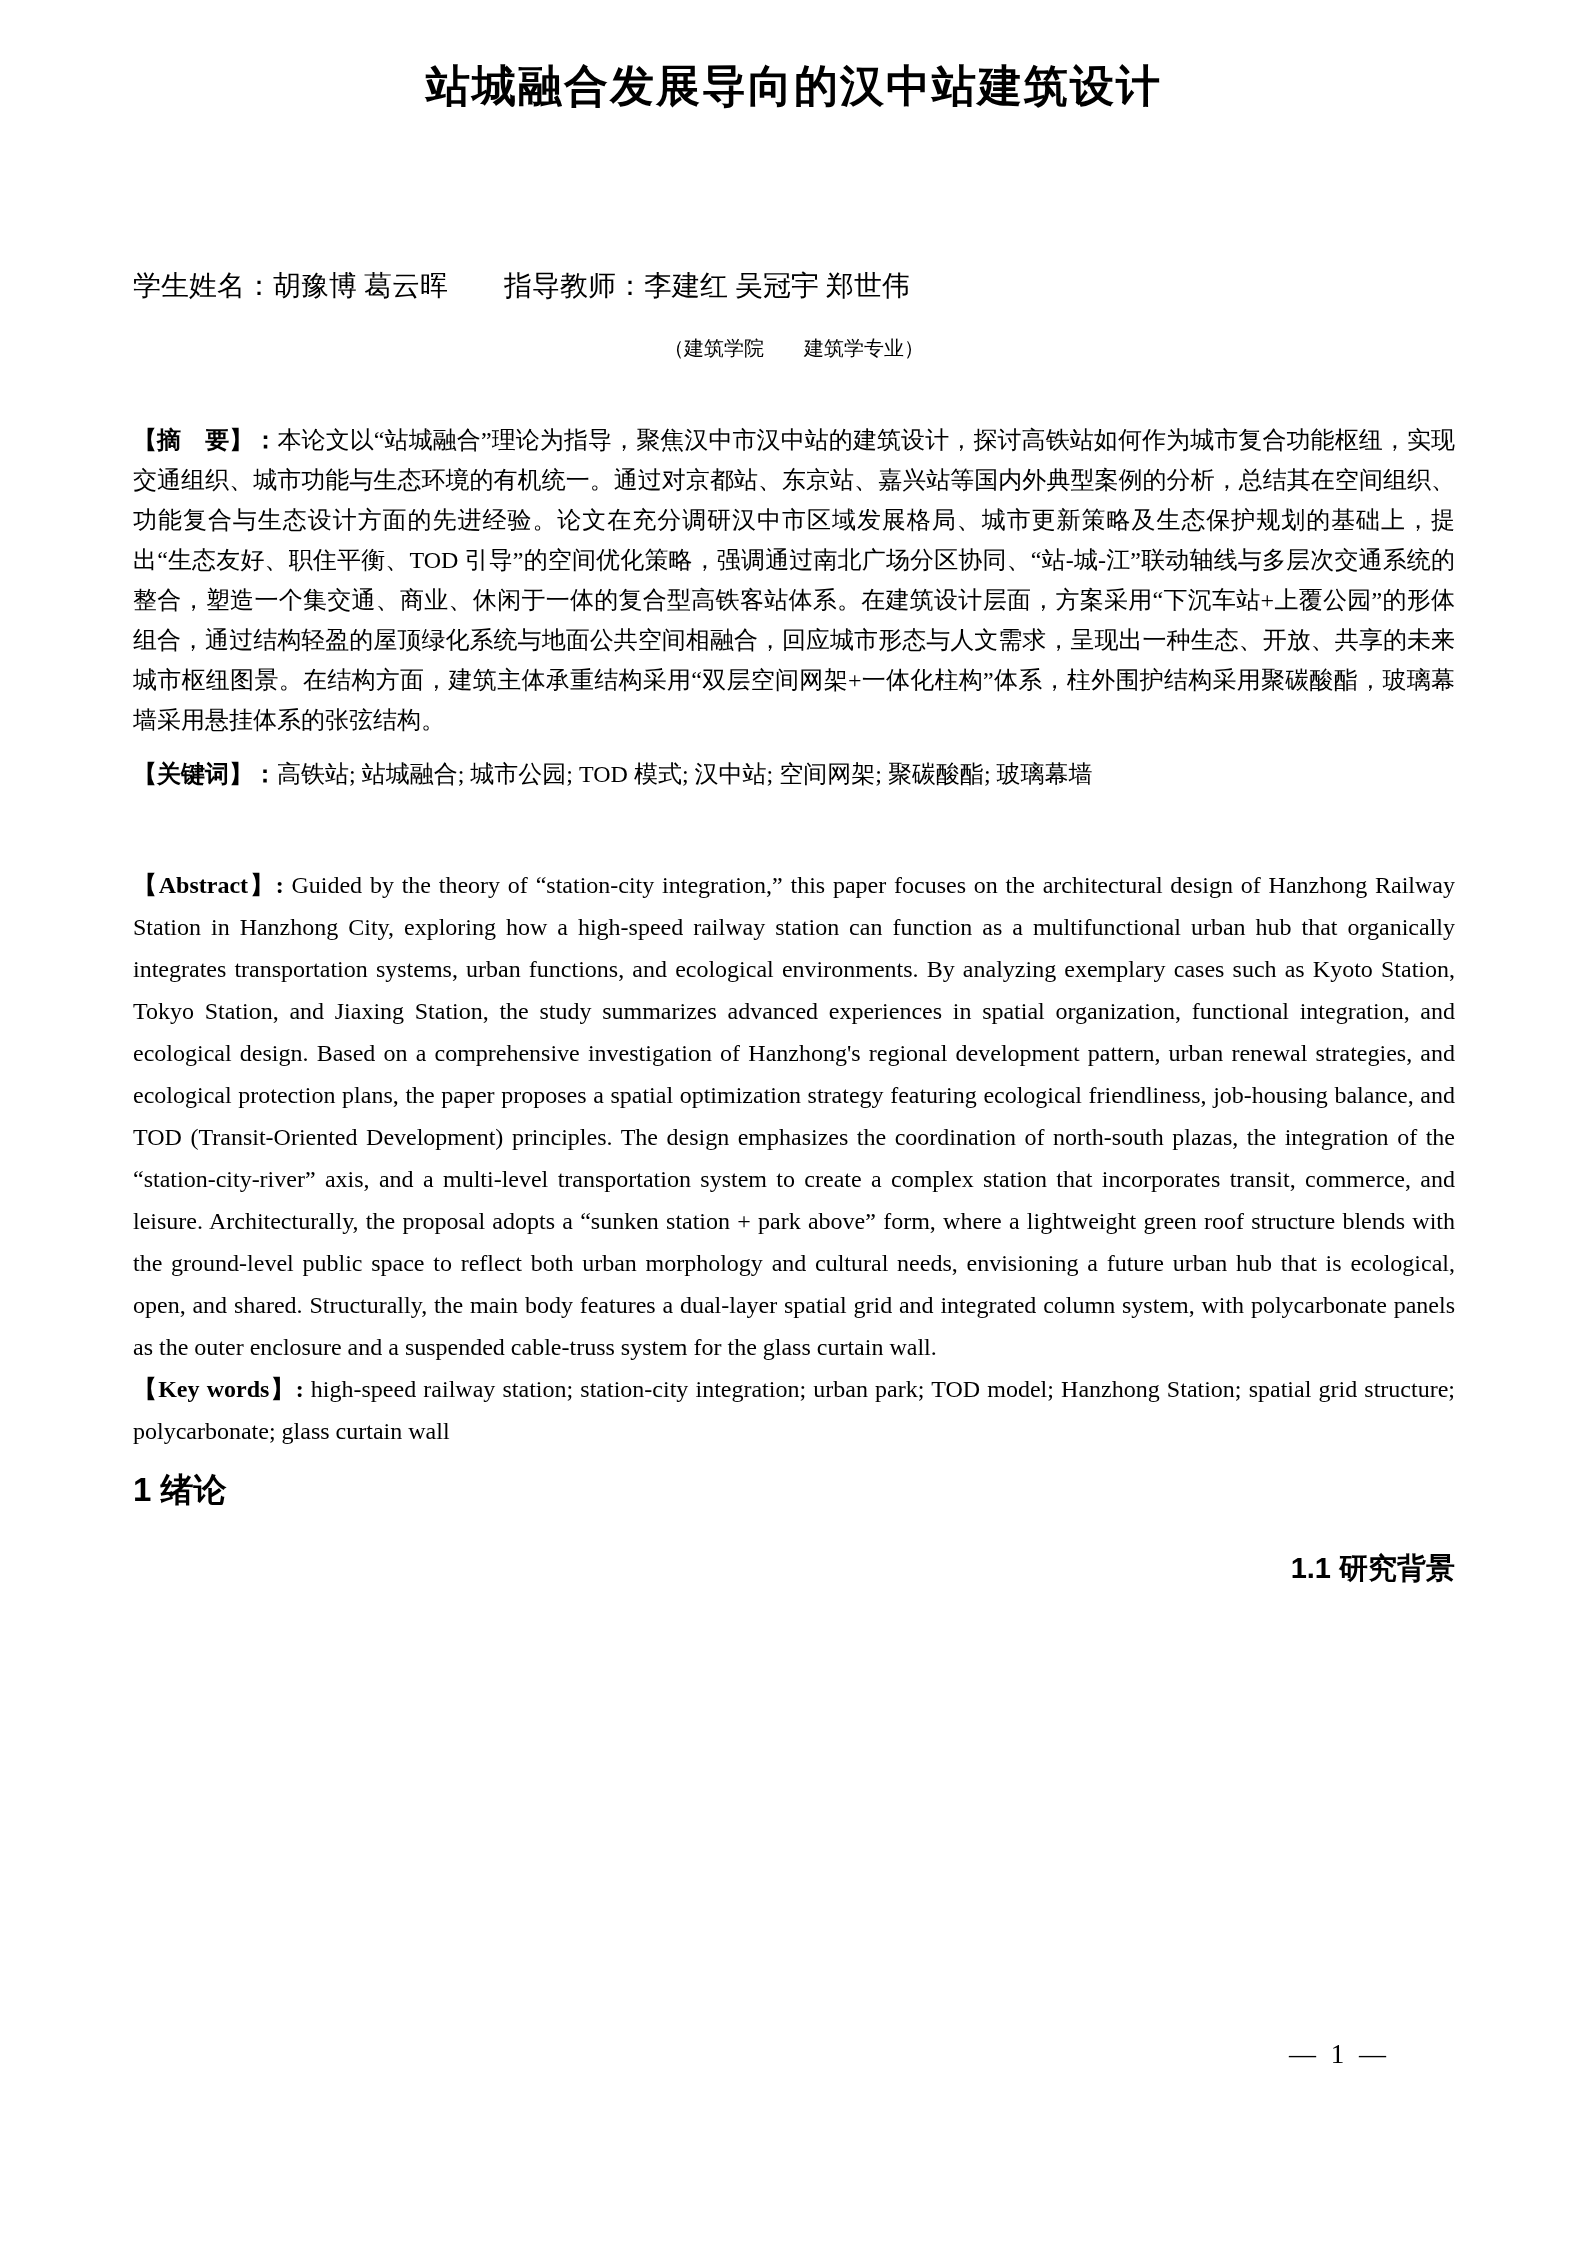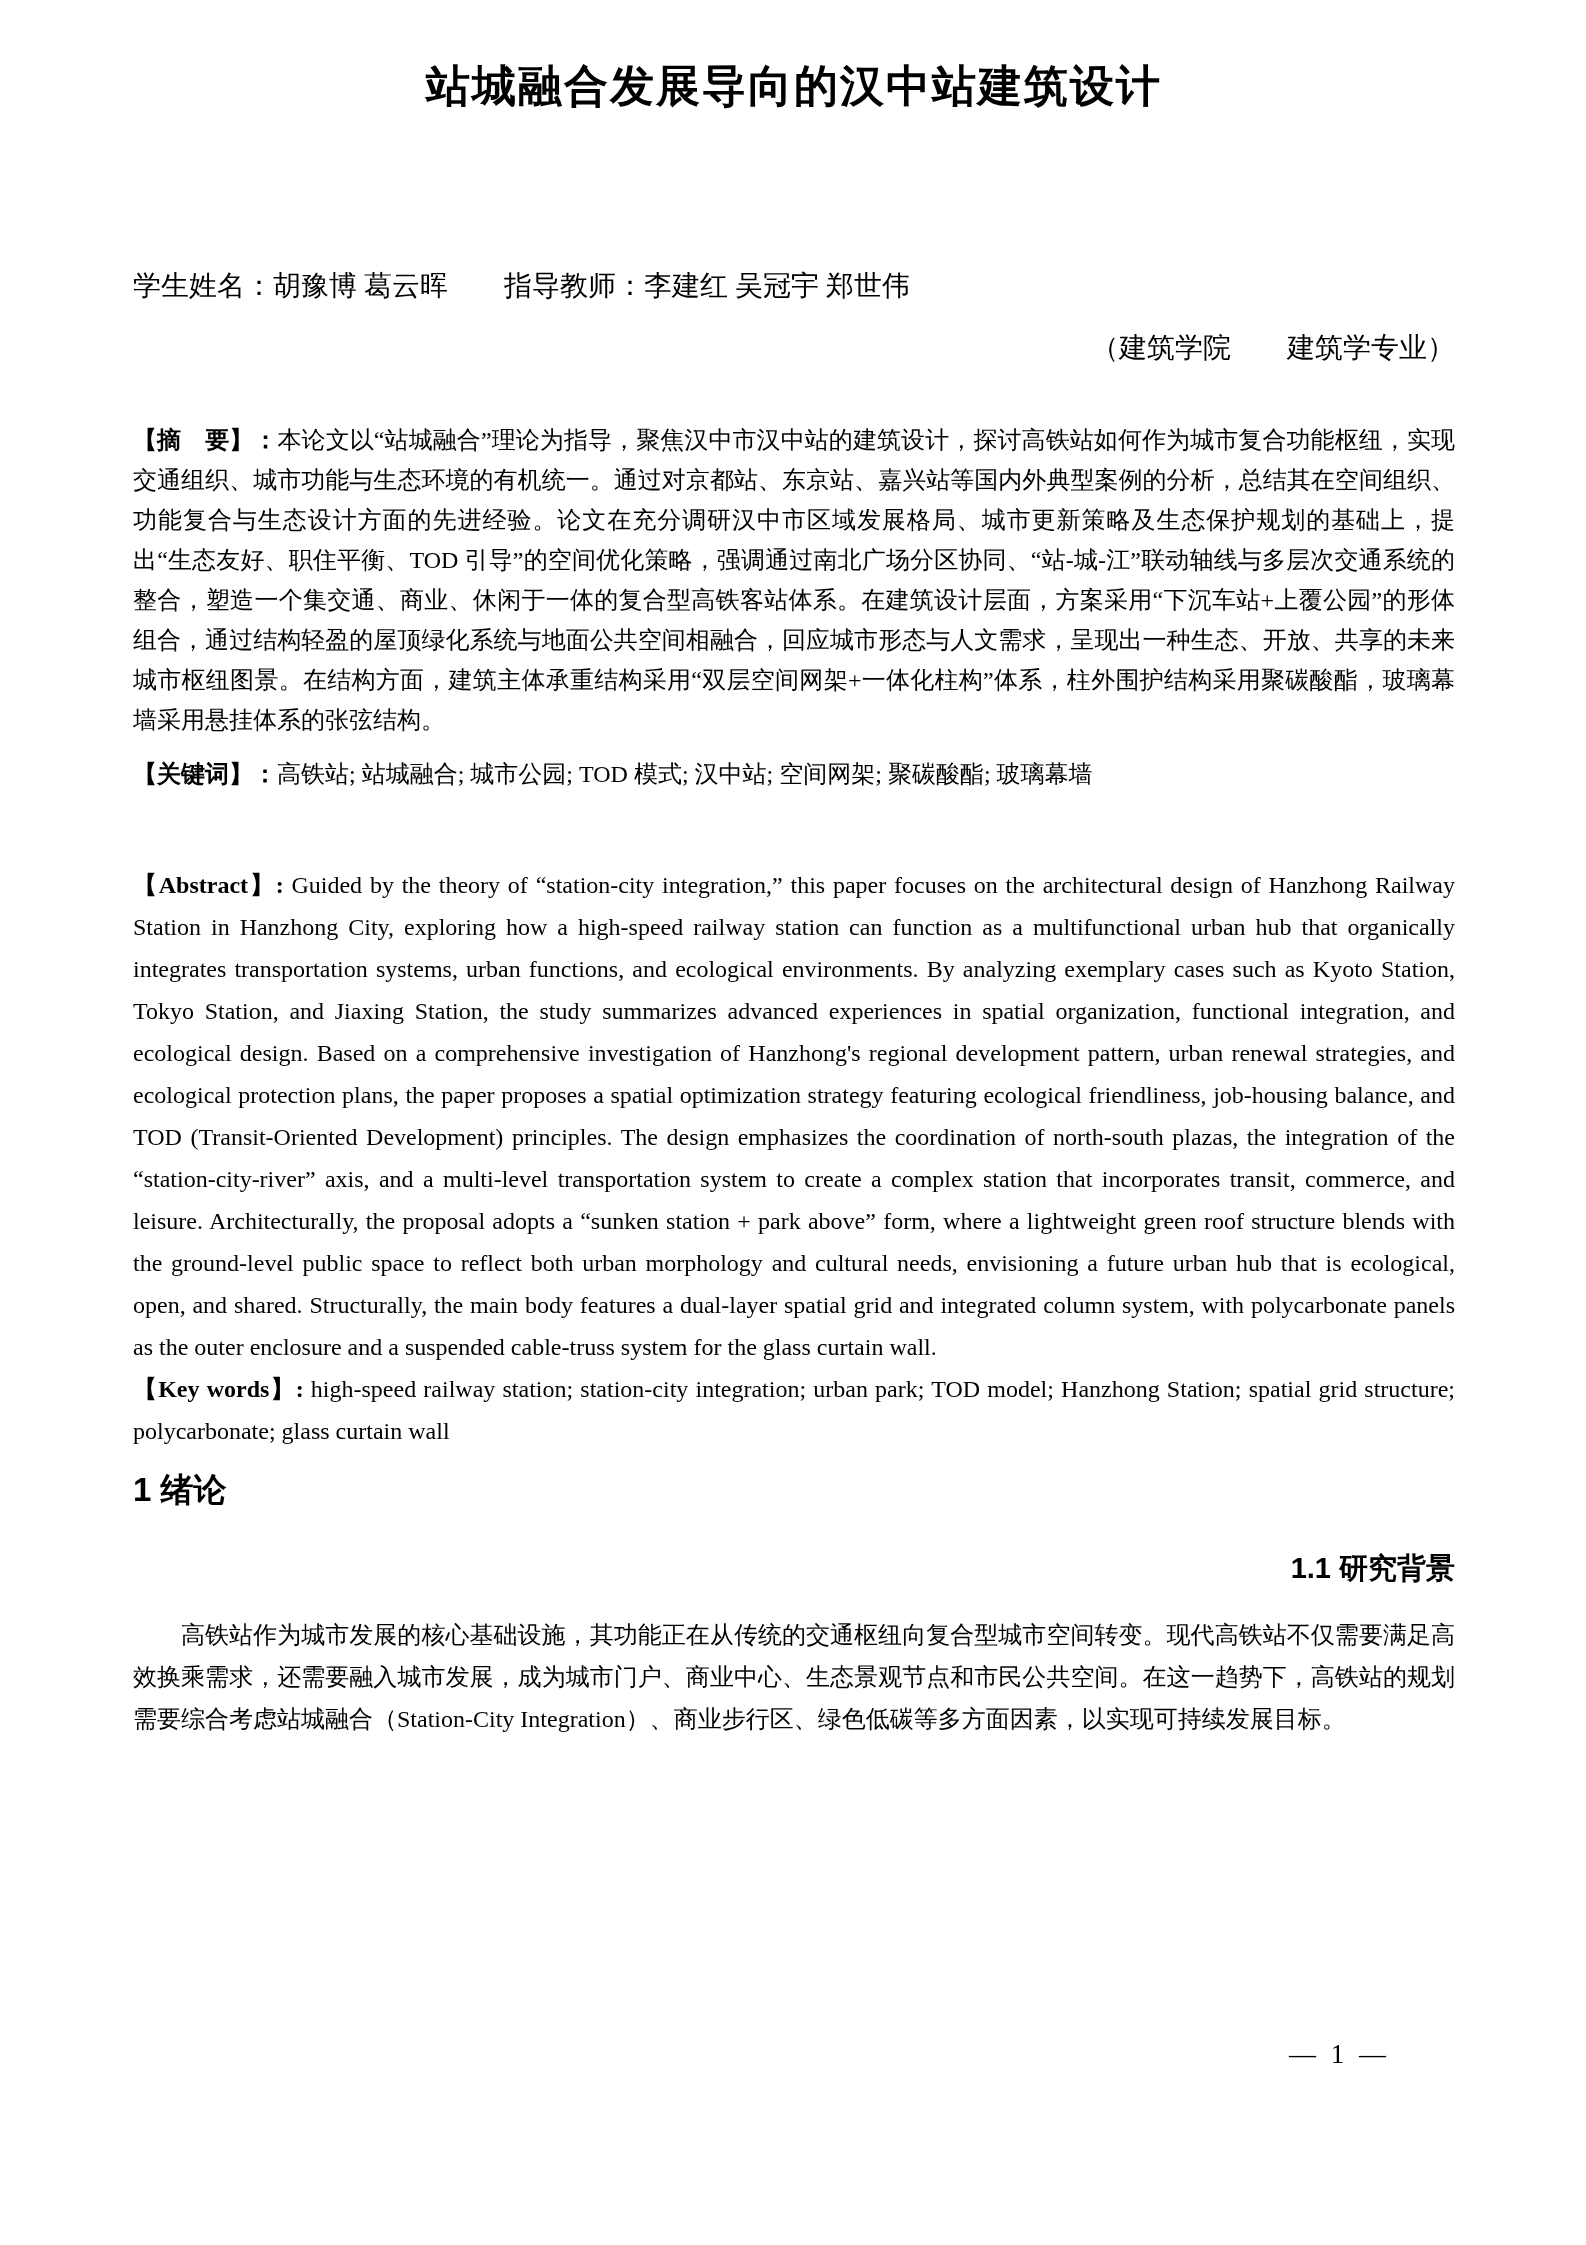--- a/index.html
+++ b/index.html
@@ -34,22 +34,22 @@
     letter-spacing: 2px;
   }
   .authors-line {
     margin: 155px 0 12px 0;
     text-align: left;
     font-size: 28px;
     line-height: 36px;
   }
   .affiliation-line {
     margin: 26px 0 0 0;
-    text-align: right;
-    font-size: 28px;
+    text-align: center;
+    font-size: 20px;
     line-height: 36px;
   }
   .abstract-cn {
     margin: 54px 0 0 0;
     font-size: 24px;
     line-height: 40px;
     text-align: justify;
   }
   .keywords-cn {
     margin: 14px 0 0 0;
@@ -135,17 +135,16 @@
 
   <p class="keywords-en">
     <span class="label-bold">【Key words】:</span><span> high-speed railway station; station-city integration; urban park; TOD model; Hanzhong Station; spatial grid structure; polycarbonate; glass curtain wall</span>
   </p>
 
   <h2 class="h1-heading">1 绪论</h2>
 
   <h3 class="h2-heading">1.1 研究背景</h3>
 
 
-  <p class="body-para">高铁站作为城市发展的核心基础设施，其功能正在从传统的交通枢纽向复合型城市空间转变。现代高铁站不仅需要满足高效换乘需求，还需要融入城市发展，成为城市门户、商业中心、生态景观节点和市民公共空间。在这一趋势下，高铁站的规划需要综合考虑站城融合（Station-City Integration）、商业步行区、绿色低碳等多方面因素，以实现可持续发展目标。</p>
 
   <div class="page-number">— 1 —</div>
 
 </div>
 
 </body></html>

